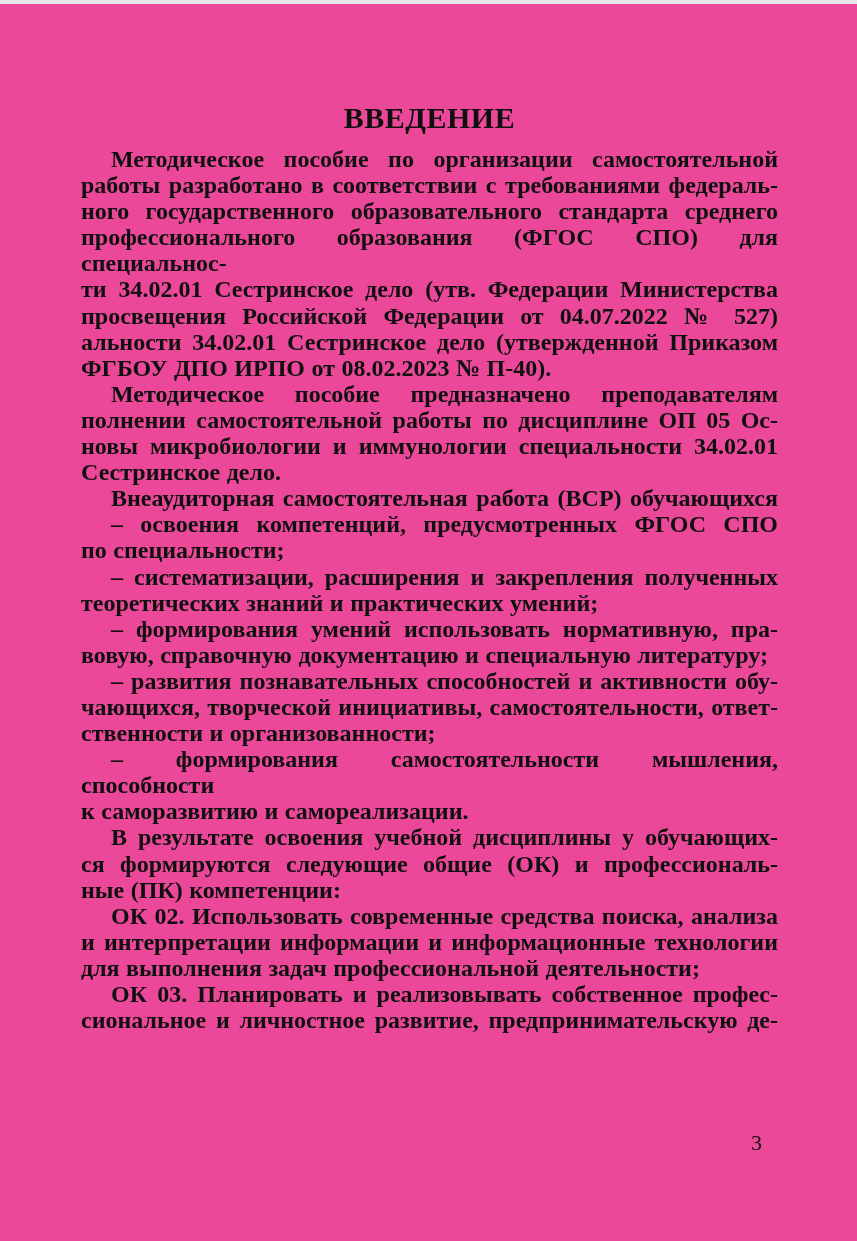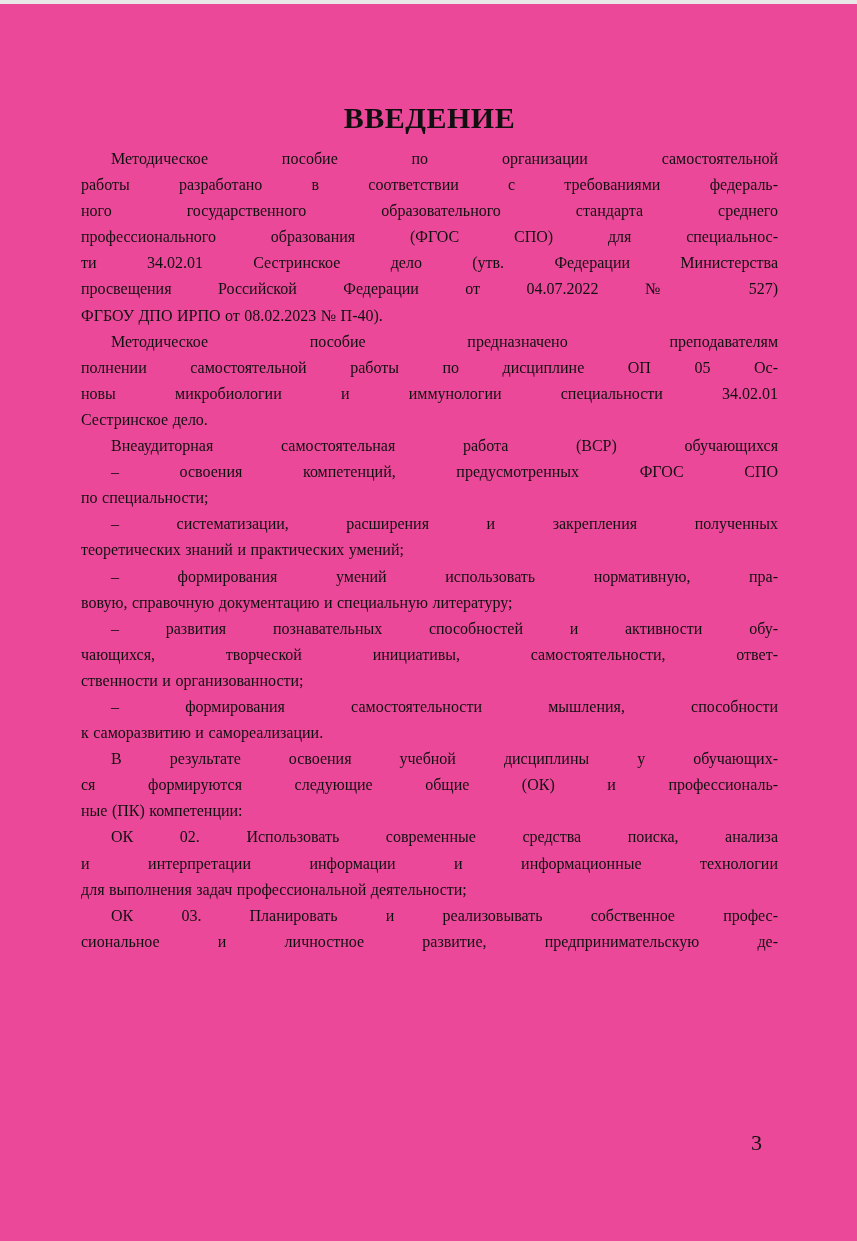--- a/index.html
+++ b/index.html
@@ -27,22 +27,23 @@
     margin: 0;
     padding-top: 97px;
     padding-bottom: 11px;
     text-align: center;
     font-size: 30px;
     line-height: 34px;
     font-weight: bold;
     letter-spacing: 0.5px;
   }
   .body-text {
-    font-size: 16px;
+    font-size: 24px;
     line-height: 26.1px;
+    font-weight: bold;
   }
   .para {
     margin: 0;
     padding: 0;
   }
   .line {
     text-align: justify;
     text-align-last: justify;
     word-spacing: 0.5px;
     white-space: normal;
@@ -69,20 +70,21 @@
   <div class="content">
     <h1 class="title">ВВЕДЕНИЕ</h1>
     <div class="body-text">
         <div class="para">
           <div class="line indent">Методическое пособие по организации самостоятельной</div>
           <div class="line">работы разработано в соответствии с требованиями федераль-</div>
           <div class="line">ного государственного образовательного стандарта среднего</div>
           <div class="line">профессионального образования (ФГОС СПО) для специальнос-</div>
           <div class="line">ти 34.02.01 Сестринское дело (утв. Федерации Министерства</div>
           <div class="line">просвещения Российской Федерации от 04.07.2022 № 527)</div>
+          <div class="line">альности 34.02.01 Сестринское дело (утвержденной Приказом</div>
           <div class="line noforce">ФГБОУ ДПО ИРПО от 08.02.2023 № П-40).</div>
         </div>
         <div class="para">
           <div class="line indent">Методическое пособие предназначено преподавателям</div>
           <div class="line">полнении самостоятельной работы по дисциплине ОП 05 Ос-</div>
           <div class="line">новы микробиологии и иммунологии специальности 34.02.01</div>
           <div class="line noforce">Сестринское дело.</div>
         </div>
         <div class="para">
           <div class="line indent">Внеаудиторная самостоятельная работа (ВСР) обучающихся</div>

